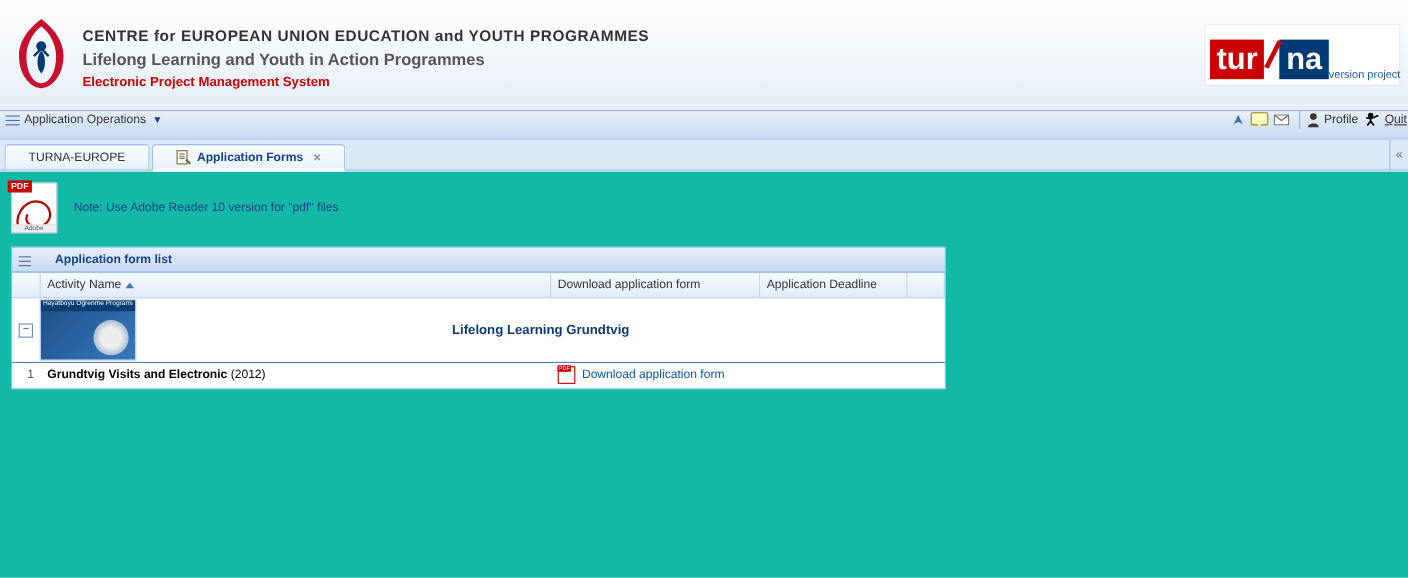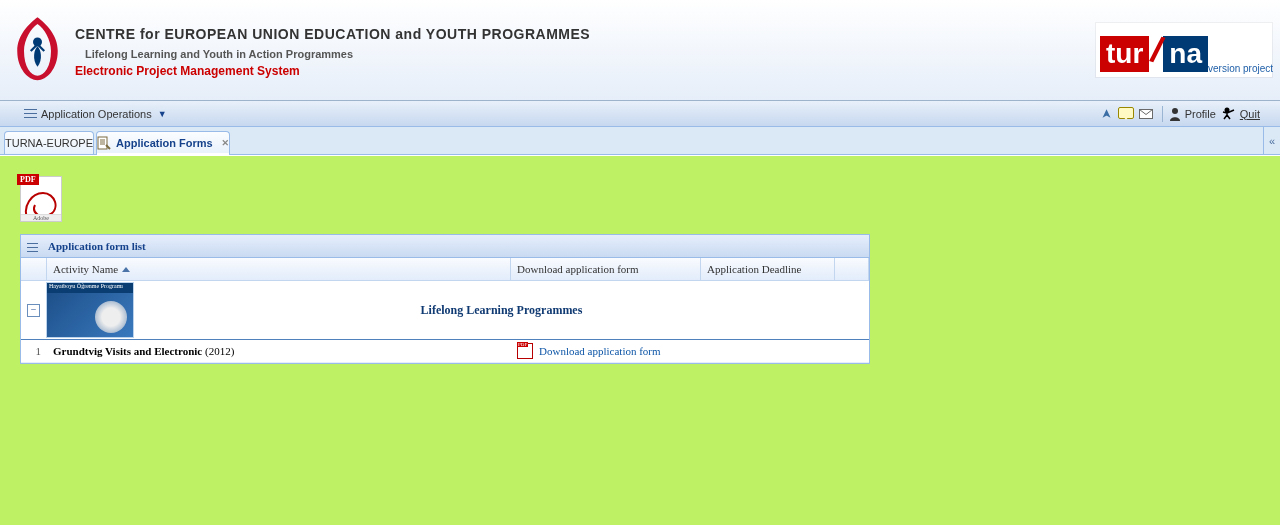--- a/index.html
+++ b/index.html
@@ -35,22 +35,22 @@
     margin-top: 4px;
   }
   .header-text h1 {
     margin: 0 0 6px 0;
     font-size: 14px;
     color: #333;
     font-weight: bold;
     letter-spacing: 0.5px;
   }
   .header-text .sub {
-    margin: 0 0 4px 10px;
-    font-size: 11px;
+    margin: 0 0 4px 0;
+    font-size: 15px;
     font-weight: bold;
     color: #555;
   }
   .header-text .red {
     margin: 0;
     font-size: 12px;
     font-weight: bold;
     color: #cb0000;
   }
   .brand-logo {
@@ -104,22 +104,22 @@
   }
   .brand-logo .row2 .blue { color: #1f5fa8; }
   .brand-logo .row2 .redt { color: #cb0000; }
 
   
   .toolbar {
     height: 25px;
     background: linear-gradient(to bottom,#e8f0fa 0%,#c7d8ef 100%);
     border-bottom: 1px solid #99bbe8;
     display: flex;
-    align-items: center;
-    padding: 0 20px;
+    align-items: flex-start;
+    padding: 0 1px;
     justify-content: space-between;
   }
   .toolbar-left, .toolbar-right {
     display: flex;
     align-items: center;
   }
   .menu-item {
     display: flex;
     align-items: center;
     gap: 4px;
@@ -159,21 +159,21 @@
     padding-left: 4px;
     position: relative;
   }
   .tab {
     height: 22px;
     border: 1px solid #99bbe8;
     border-bottom: none;
     border-radius: 4px 4px 0 0;
     display: flex;
     align-items: center;
-    padding: 0 0;
+    padding: 0 21px;
     margin-right: 2px;
     background: linear-gradient(to bottom,#fbfdff 0%,#e8f1fb 100%);
     cursor: pointer;
     gap: 5px;
     position: relative;
   }
   .tab.inactive { color: #333; }
   .tab.active {
     color: #15428b;
     font-weight: bold;
@@ -193,27 +193,26 @@
     border-left: 1px solid #99bbe8;
     border-bottom: 1px solid #99bbe8;
     position: absolute;
     right:0; top:0; bottom:-1px;
     display:flex; align-items:center; justify-content:center;
     color:#4a6e9e;
     cursor:pointer;
   }
   
   .content-wrap {
-    background: #bef264;
+    background: #14b8a6;
     border-top: 1px solid #ffffff;
-    padding: 20px;
+    padding: 10px;
     height: calc(100% - 155px);
     box-sizing: border-box;
     position: relative;
-    font-family: Liberation Serif, serif;
   }
   .note-row {
     display: flex;
     align-items: center;
     gap: 15px;
     margin-bottom: 12px;
   }
   .pdf-big-icon {
     width: 40px; height: 44px;
     border: 1px solid #ccc;
@@ -240,21 +239,21 @@
   .panel {
     width: 848px;
     border: 1px solid #99bbe8;
   }
   .panel-hdr {
     height: 22px;
     background: linear-gradient(to bottom,#e6eefc 0%,#c9daf1 100%);
     border-bottom: 1px solid #99bbe8;
     display: flex;
     align-items: center;
-    gap: 10px;
+    gap: 22px;
     padding-left: 6px;
     color:#15428b;
     font-weight:bold;
   }
   .grid-hdr {
     height: 22px;
     display: flex;
     background: linear-gradient(to bottom,#f9fbfe 0%,#e2ecfb 100%);
     border-bottom: 1px solid #c3d6ef;
     align-items: flex-start;
@@ -441,20 +440,21 @@
   <div class="note-row">
     <div class="pdf-big-icon">
       <div class="tag">PDF</div>
       <div class="swirl">
         <svg width="40" height="30" viewBox="0 0 40 30">
           <path d="M6 28 C 2 18 10 4 22 4 C 34 4 40 20 28 26 C 20 30 10 24 14 16" stroke="#b80000" stroke-width="2" fill="none"></path>
         </svg>
       </div>
       <div class="adobe-lbl">Adobe</div>
     </div>
+    <span class="note-text">Note: Use Adobe Reader 10 version for "pdf" files</span>
   </div>
 
   <div class="panel">
     <div class="panel-hdr">
       <span class="menu-glyph" style="width:11px;height:9px;">
           <span></span>
         </span>
       <span>Application form list</span>
     </div>
     <div class="grid-hdr">
@@ -471,21 +471,21 @@
       </div>
       <div class="col-rest"></div>
     </div>
 
     <div class="group-row">
       <div class="group-expander">−</div>
       <div class="group-thumb">
         <div class="bar">Hayatboyu Öğrenme Programı</div>
         <div class="circle"></div>
       </div>
-      <div class="group-title">Lifelong Learning Programmes</div>
+      <div class="group-title">Lifelong Learning Grundtvig</div>
     </div>
 
     <div class="data-row">
       <div class="col-idx" style="justify-content:flex-end;color:#555;">1</div>
       <div class="col-name cell-name">
         <span>Grundtvig Visits and Electronic</span>
         <span>&nbsp;</span>
         <span class="year">(2012)</span>
       </div>
       <div class="col-dl">

